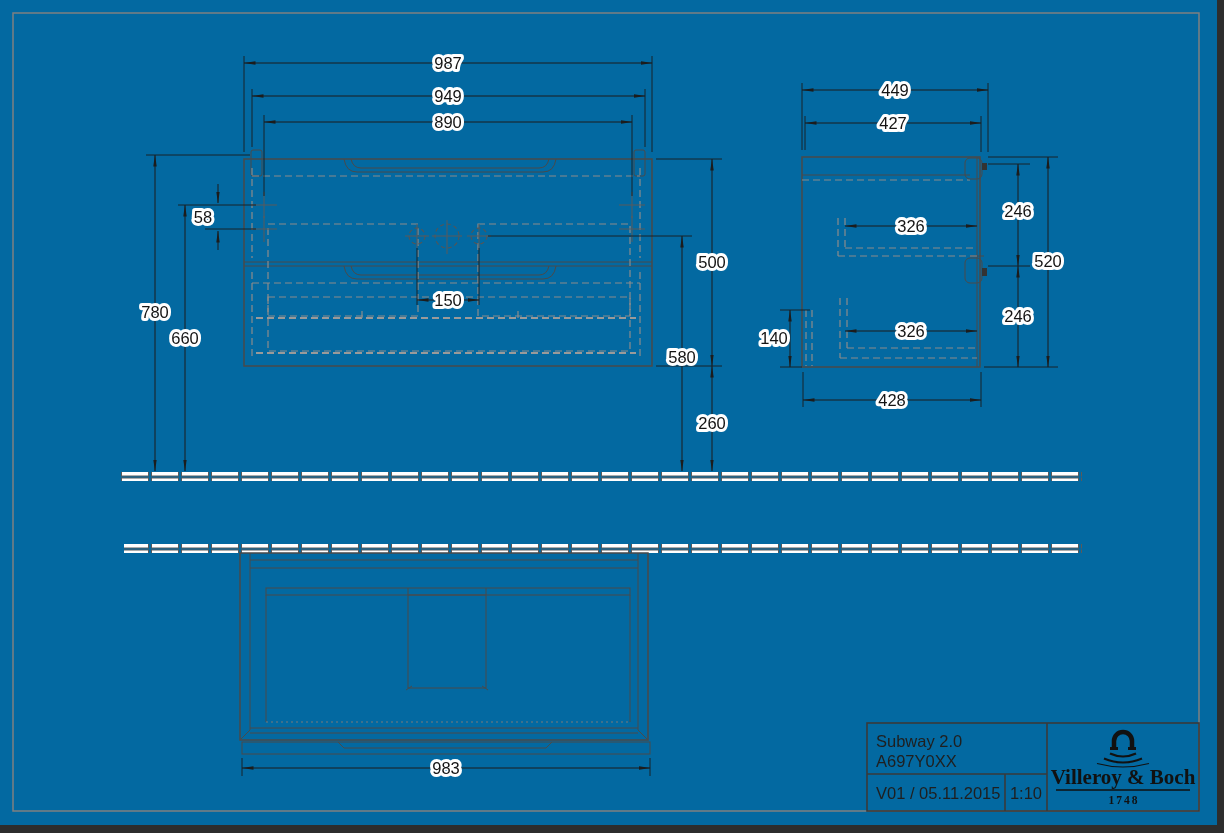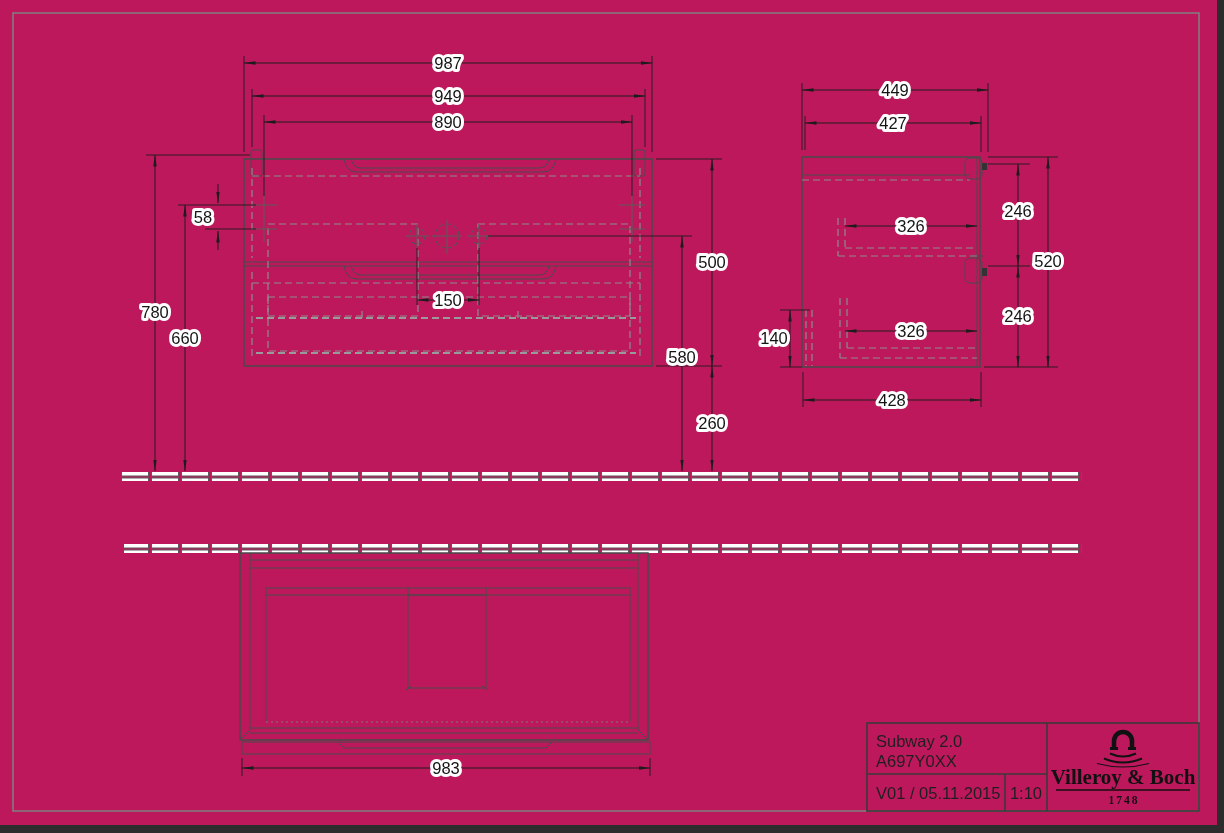--- a/index.html
+++ b/index.html
@@ -1,16 +1,16 @@
 <!DOCTYPE html>
 <html><head>
 <meta charset="utf-8">
 <style>
   html,body{margin:0;padding:0;background:#fff;}
-  .page{position:relative;width:1224px;height:833px;background:#be185d;overflow:hidden;
+  .page{position:relative;width:1224px;height:833px;background:#0369a1;overflow:hidden;
         font-family:"Liberation Sans",sans-serif;}
   svg{display:block}
   .ln{stroke:#4a4a4a;stroke-width:1.5;fill:none}
   .lnt{stroke:#4a4a4a;stroke-width:1;fill:none}
   .hid{stroke:#8c8c8c;stroke-width:1.2;fill:none;stroke-dasharray:7 4}
   .hid2{stroke:#9a9a9a;stroke-width:2;fill:none;stroke-dasharray:7 4}
   .dot{stroke:#7a7a7a;stroke-width:1.2;fill:none;stroke-dasharray:2 3}
   .dim{stroke:#1c1c1c;stroke-width:1;fill:none}
   .ext{stroke:#1c1c1c;stroke-width:0.9;fill:none}
   .cross{stroke:#5a5a5a;stroke-width:1;fill:none}

